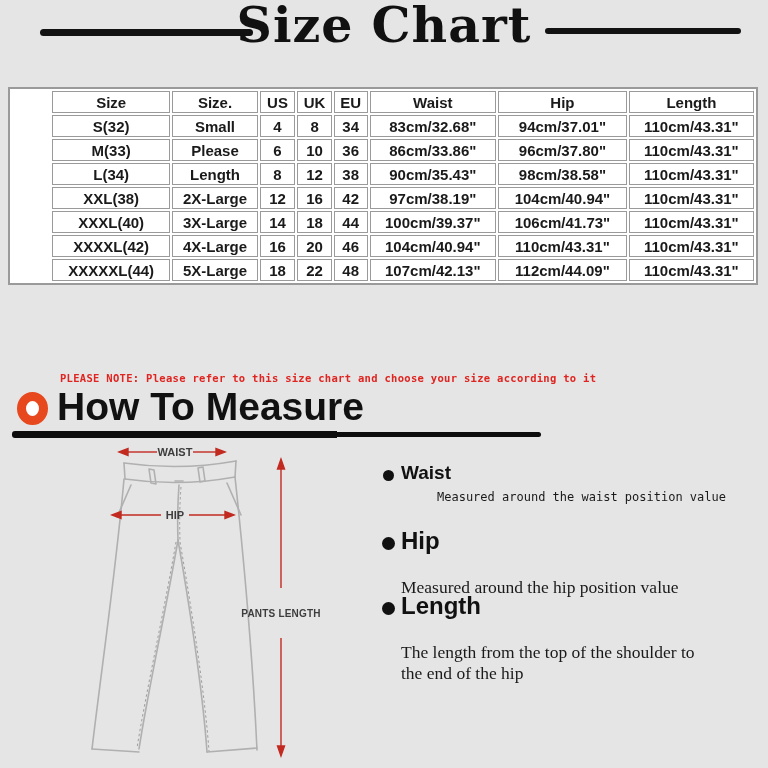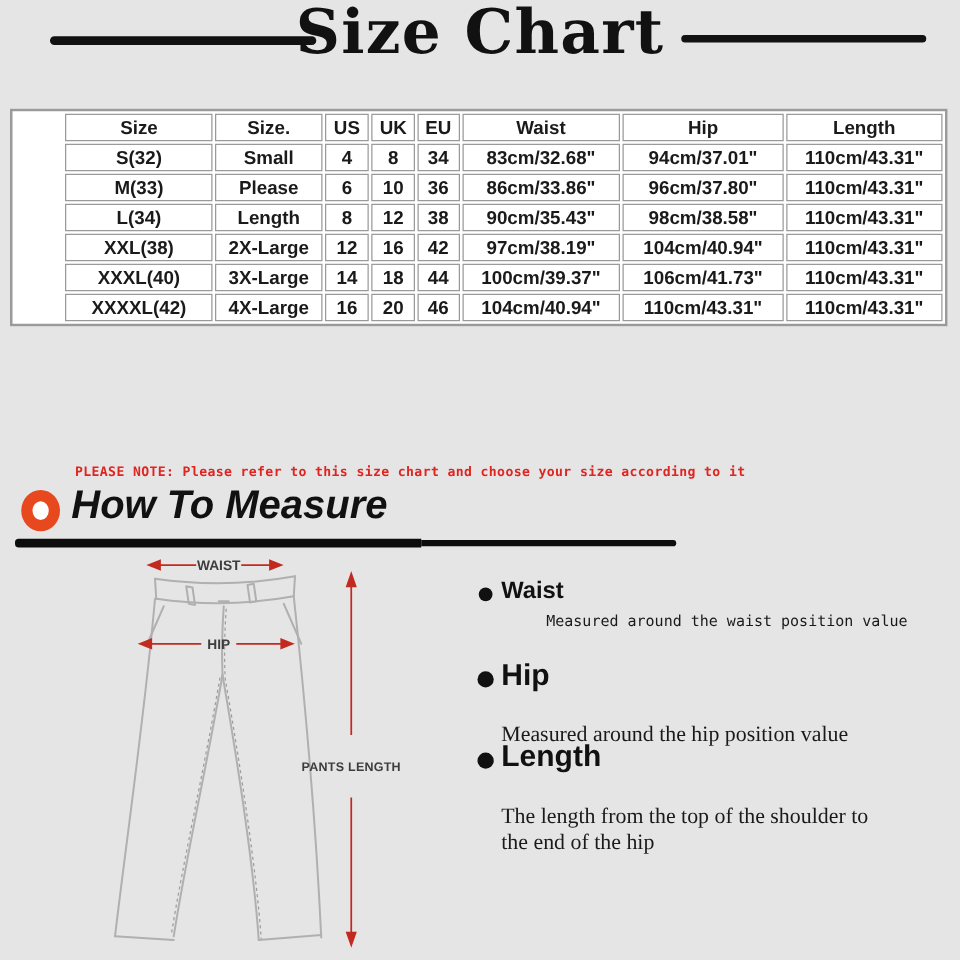--- a/index.html
+++ b/index.html
@@ -24,22 +24,22 @@
          font-weight:bold;font-size:15px;color:#1a1a1a;height:20px;padding:0 2px;
          overflow:hidden;white-space:nowrap;}
 
   
   .note{position:absolute;left:60px;top:372px;font-family:"DejaVu Sans Mono",monospace;
         font-weight:bold;font-size:10.5px;color:#e02420;letter-spacing:0.3px;text-align:center;}
 
   
   .ring{position:absolute;left:17px;top:392px;width:31px;height:33px;border-radius:50%;
         border:9px solid #e8481d;box-sizing:border-box;background:#fff;}
-  .h2{position:absolute;left:57px;top:385px;margin:0;font-size:32px;font-weight:800;
-      color:#111;letter-spacing:0px;font-family:"Liberation Sans",sans-serif;font-style:italic;}
+  .h2{position:absolute;left:57px;top:385px;margin:0;font-size:39px;font-weight:800;
+      color:#111;letter-spacing:0px;font-family:"Liberation Sans",sans-serif;}
   .underline-a{position:absolute;left:12px;top:431px;width:325px;height:7px;
         background:#0d0d0d;border-radius:3px 0 0 3px;}
   .underline-b{position:absolute;left:337px;top:432px;width:204px;height:5px;
         background:#0d0d0d;border-radius:0 3px 3px 0;}
 
   
   .diagram{position:absolute;left:60px;top:440px;}
 
   
   .measure-item{position:absolute;left:378px;}
@@ -140,20 +140,30 @@
           <td>110cm/43.31"</td>
         </tr>
         <tr>
           <td>XXXXL(42)</td>
           <td>4X-Large</td>
           <td>16</td>
           <td>20</td>
           <td>46</td>
           <td>104cm/40.94"</td>
           <td>110cm/43.31"</td>
+          <td>110cm/43.31"</td>
+        </tr>
+        <tr>
+          <td>XXXXXL(44)</td>
+          <td>5X-Large</td>
+          <td>18</td>
+          <td>22</td>
+          <td>48</td>
+          <td>107cm/42.13"</td>
+          <td>112cm/44.09"</td>
           <td>110cm/43.31"</td>
         </tr>
       </tbody>
   </table>
 
   <div class="note">PLEASE NOTE: Please refer to this size chart and choose your size according to it</div>
 
   <span class="ring"></span>
   <h2 class="h2">How To Measure</h2>
   <span class="underline-a"></span>

